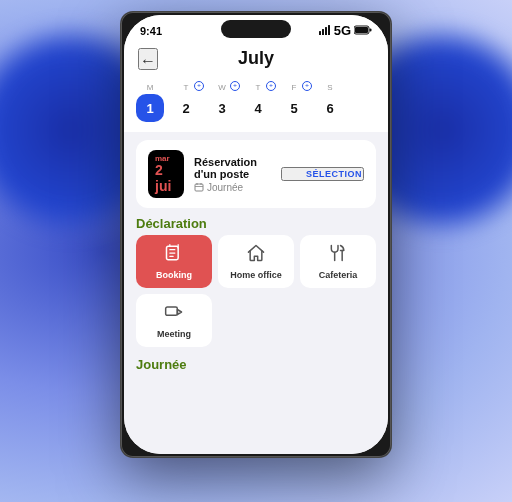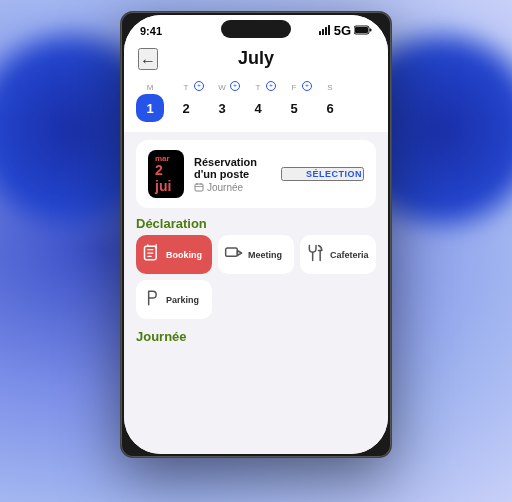--- a/index.html
+++ b/index.html
@@ -298,20 +298,21 @@
       display: grid;
       grid-template-columns: repeat(3, 1fr);
       gap: 6px;
     }
 
     .decl-card {
       background: #fff;
       border-radius: 10px;
       padding: 8px 6px;
       display: flex;
+      flex-direction: column;
       align-items: center;
       gap: 4px;
       cursor: pointer;
     }
 
     .decl-card.active {
       background: #e05252;
     }
 
     .decl-icon {
@@ -455,40 +456,40 @@
           <div class="decl-card active">
                 <div class="decl-icon"><svg class="icon-svg" viewBox="0 0 24 24" fill="none">
     <rect x="3" y="4" width="14" height="16" rx="2" stroke="#fff" stroke-width="1.8"></rect>
     <path d="M7 8h6M7 12h6M7 16h4" stroke="#fff" stroke-width="1.5" stroke-linecap="round"></path>
     <path d="M17 2v4M7 2v2" stroke="#fff" stroke-width="1.5" stroke-linecap="round"></path>
   </svg></div>
                 <div class="decl-label">Booking</div>
               </div>
               <div class="decl-card">
                 <div class="decl-icon"><svg class="icon-svg" viewBox="0 0 24 24" fill="none">
-    <rect x="2" y="6" width="14" height="10" rx="2" stroke="#555" stroke-width="1.8"></rect>
-    <path d="M16 9l5 3-5 3V9z" stroke="#555" stroke-width="1.8" stroke-linejoin="round"></path>
+    <path d="M3 11L12 3l9 8" stroke="#555" stroke-width="1.8" stroke-linecap="round" stroke-linejoin="round"></path>
+    <path d="M5 9.5V20a1 1 0 001 1h4v-5h4v5h4a1 1 0 001-1V9.5" stroke="#555" stroke-width="1.8" stroke-linecap="round" stroke-linejoin="round"></path>
   </svg></div>
-                <div class="decl-label">Meeting</div>
+                <div class="decl-label">Home office</div>
               </div>
               <div class="decl-card">
                 <div class="decl-icon"><svg class="icon-svg" viewBox="0 0 24 24" fill="none">
     <path d="M4 3v4a4 4 0 008 0V3" stroke="#555" stroke-width="1.8" stroke-linecap="round"></path>
     <line x1="8" y1="11" x2="8" y2="21" stroke="#555" stroke-width="1.8" stroke-linecap="round"></line>
     <path d="M15 3c0 0 4 2 4 6h-4" stroke="#555" stroke-width="1.8" stroke-linecap="round" stroke-linejoin="round"></path>
     <line x1="17" y1="9" x2="17" y2="21" stroke="#555" stroke-width="1.8" stroke-linecap="round"></line>
   </svg></div>
                 <div class="decl-label">Cafeteria</div>
               </div>
               <div class="decl-card">
                 <div class="decl-icon"><svg class="icon-svg" viewBox="0 0 24 24" fill="none">
-    <path d="M8 4h5a4 4 0 010 8H8V4z" stroke="#555" stroke-width="1.8" stroke-linecap="round" stroke-linejoin="round"></path>
-    <line x1="8" y1="12" x2="8" y2="20" stroke="#555" stroke-width="1.8" stroke-linecap="round"></line>
+    <rect x="2" y="6" width="14" height="10" rx="2" stroke="#555" stroke-width="1.8"></rect>
+    <path d="M16 9l5 3-5 3V9z" stroke="#555" stroke-width="1.8" stroke-linejoin="round"></path>
   </svg></div>
-                <div class="decl-label">Parking</div>
+                <div class="decl-label">Meeting</div>
               </div>
             </div>
         </div>
 
         <div class="periode-section">
           <div class="section-title">Journée</div>
         </div>
 
       </div>
     </div>

